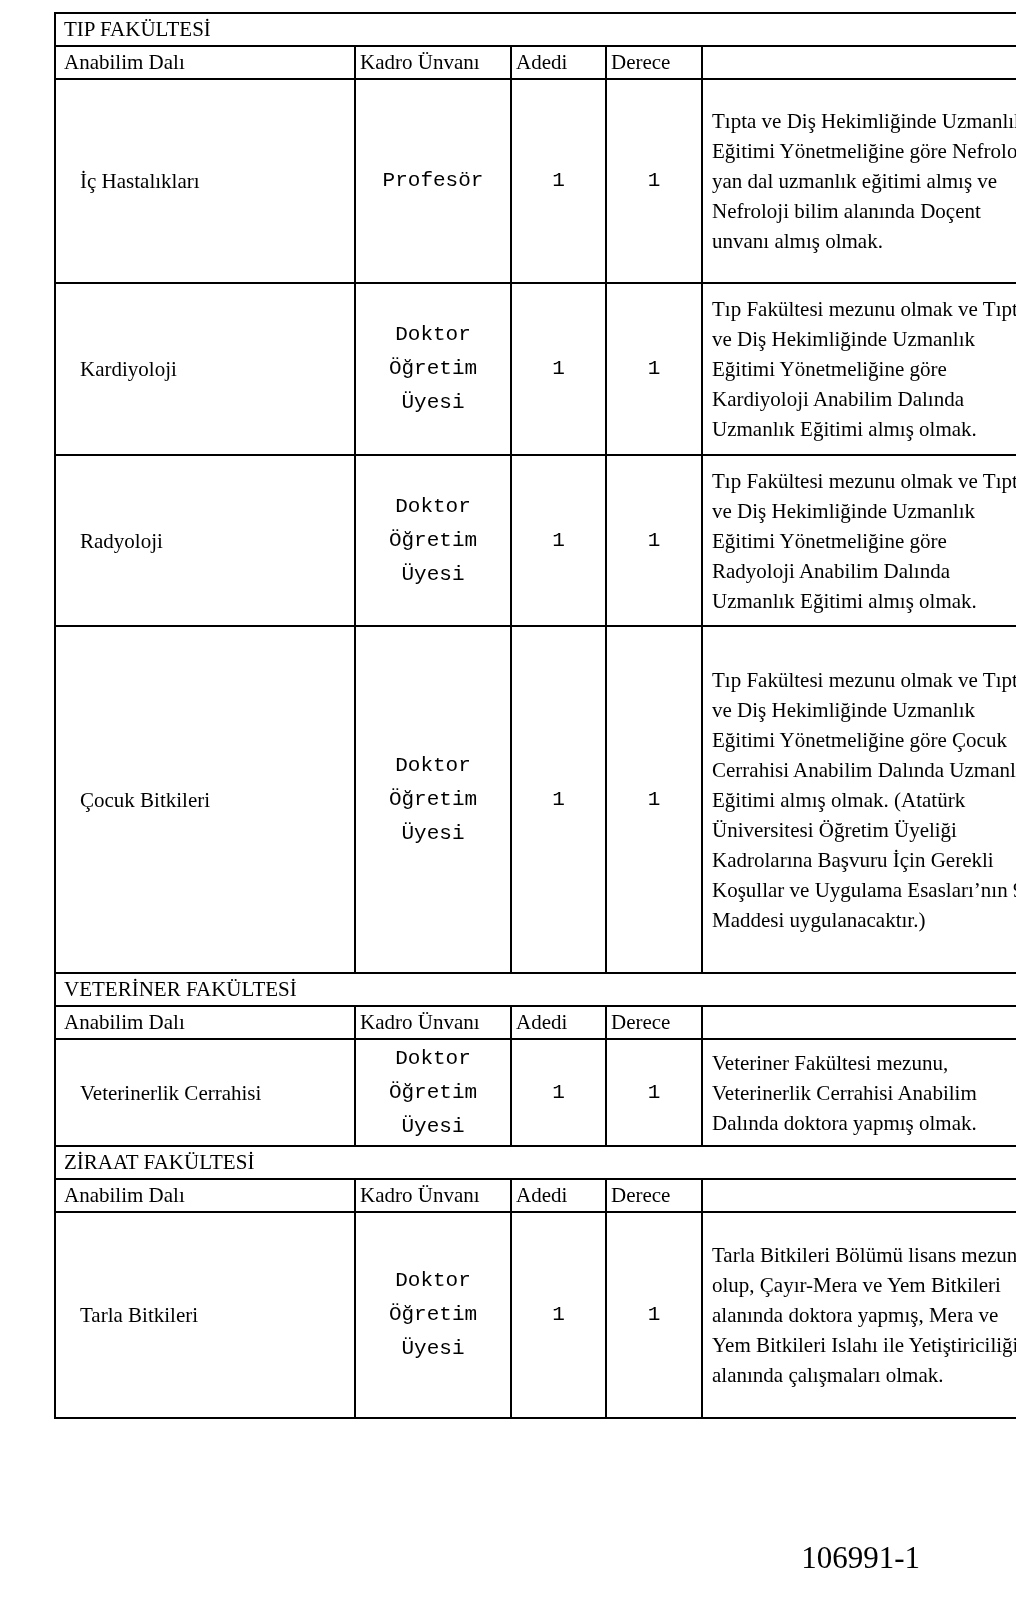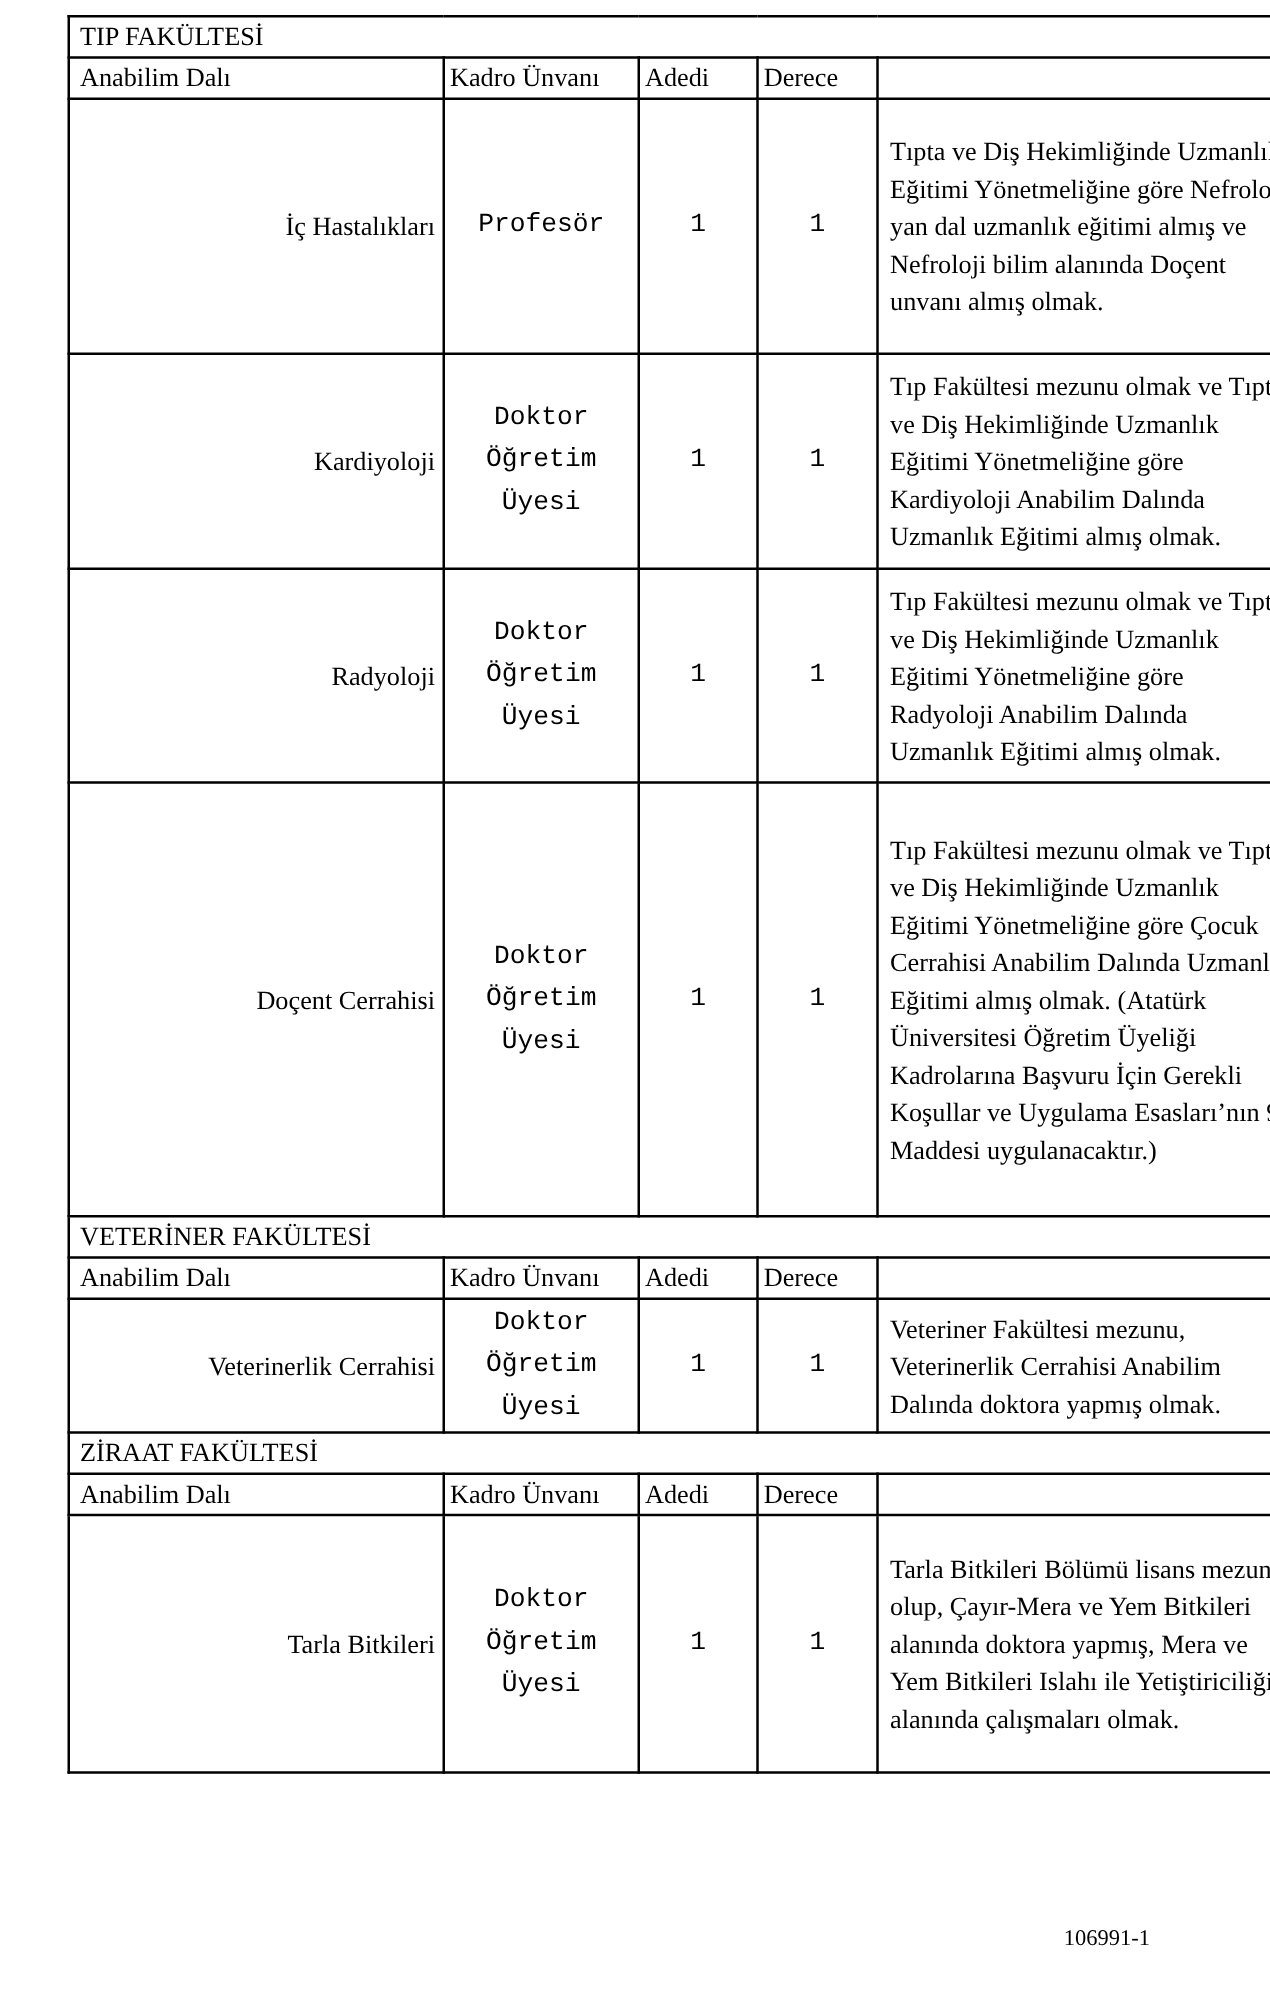--- a/index.html
+++ b/index.html
@@ -42,21 +42,21 @@
     line-height: 31px;
     text-align: left;
     padding: 0 4px;
   }
   td.colhead.first {
     text-align: left;
     padding-left: 8px;
     border-radius: 11px;
   }
   td.name {
-    text-align: right;
+    text-align: left;
     padding-left: 24px;
     padding-right: 6px;
     line-height: 34px;
   }
   td.center {
     text-align: center;
     line-height: 34px;
     padding: 0 4px;
     font-family: Liberation Mono, monospace;
   }
@@ -79,21 +79,21 @@
   tr.h70  { height: 70px; }
   tr.h206 { height: 206px; }
   .footer {
     position: absolute;
     top: 1540px;
     left: 0;
     width: 1016px;
     text-align: right;
     padding-right: 96px;
     box-sizing: border-box;
-    font-size: 18px;
+    font-size: 31px;
   }
 </style>
 </head>
 <body>
 
 <div class="page">
   <table class="jobs">
     <colgroup>
       <col style="width:300px">
       <col style="width:156px">
@@ -128,21 +128,21 @@
       <td class="desc">Tıp Fakültesi mezunu olmak ve Tıpta ve Diş Hekimliğinde Uzmanlık Eğitimi Yönetmeliğine göre Kardiyoloji Anabilim Dalında Uzmanlık Eğitimi almış olmak.</td>
     </tr>
     <tr class="h171">
       <td class="name">Radyoloji</td>
       <td class="center"><span class="kadro-wrap">Doktor Öğretim Üyesi</span></td>
       <td class="center">1</td>
       <td class="center">1</td>
       <td class="desc">Tıp Fakültesi mezunu olmak ve Tıpta ve Diş Hekimliğinde Uzmanlık Eğitimi Yönetmeliğine göre Radyoloji Anabilim Dalında Uzmanlık Eğitimi almış olmak.</td>
     </tr>
     <tr class="h347">
-      <td class="name">Doçent Cerrahisi</td>
+      <td class="name">Çocuk Bitkileri</td>
       <td class="center"><span class="kadro-wrap">Doktor Öğretim Üyesi</span></td>
       <td class="center">1</td>
       <td class="center">1</td>
       <td class="desc">Tıp Fakültesi mezunu olmak ve Tıpta ve Diş Hekimliğinde Uzmanlık Eğitimi Yönetmeliğine göre Çocuk Cerrahisi Anabilim Dalında Uzmanlık Eğitimi almış olmak. (Atatürk Üniversitesi Öğretim Üyeliği Kadrolarına Başvuru İçin Gerekli Koşullar ve Uygulama Esasları’nın 9. Maddesi uygulanacaktır.)</td>
     </tr>
 
     <tr>
       <td class="section-title" colspan="5">VETERİNER FAKÜLTESİ</td>
     </tr>
     <tr>

